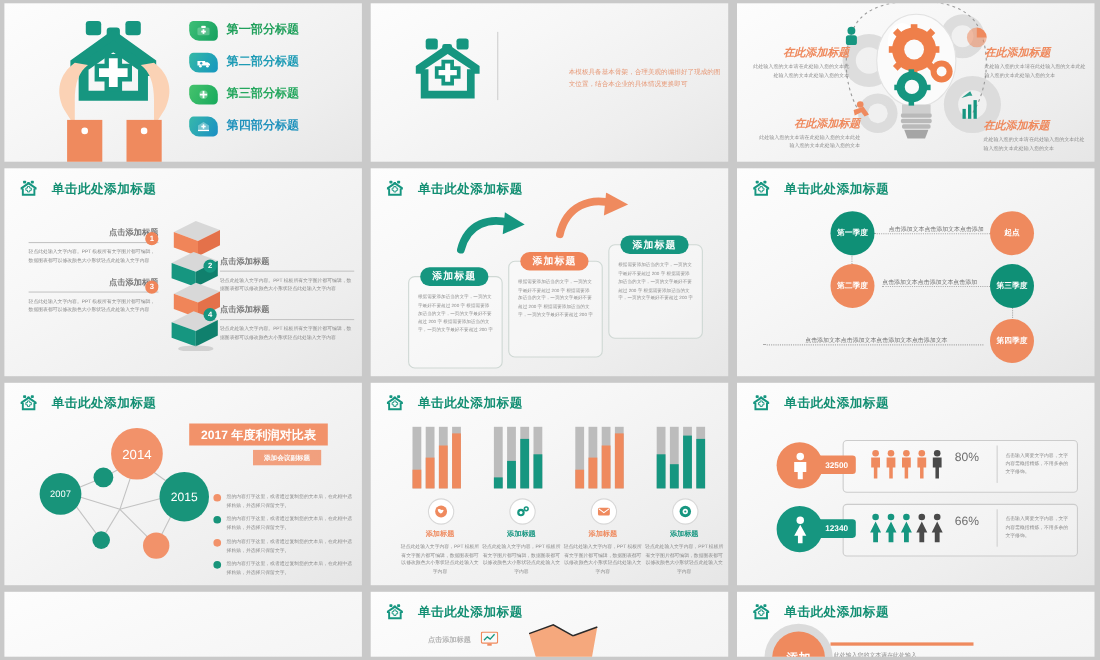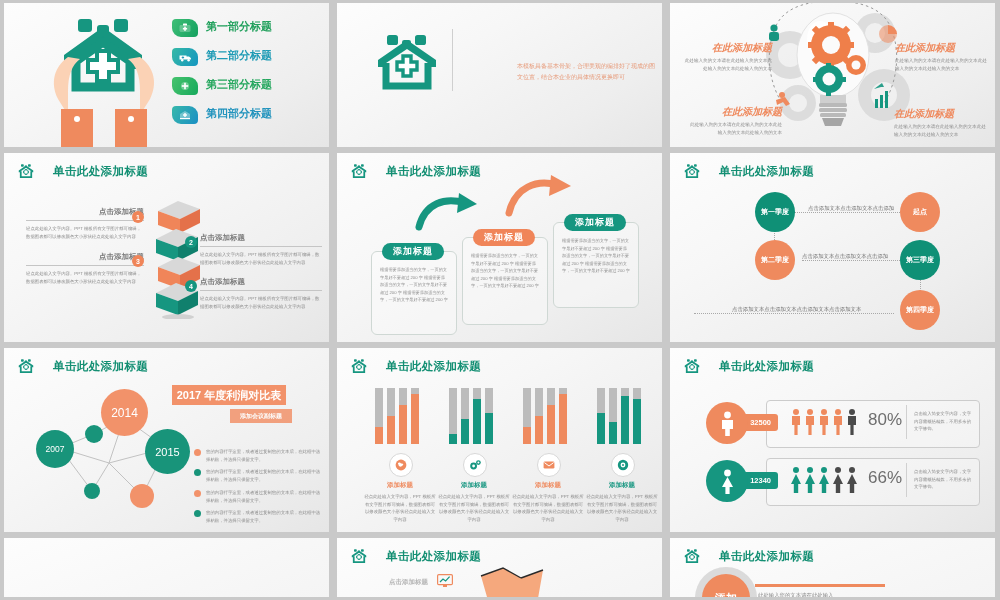--- a/index.html
+++ b/index.html
@@ -16,21 +16,21 @@
     width:1000px;height:600px;
     background:#c9c9c9;
   }
   .cell{position:relative;overflow:hidden;padding:3px 4px;box-sizing:border-box;}
   .slide{
     position:relative;width:100%;height:100%;
     background:linear-gradient(150deg,#fdfdfd 0%,#f7f7f7 35%,#eeeeee 75%,#e6e6e6 100%);
     box-sizing:border-box;overflow:hidden;
   }
   
-  .sh{position:absolute;left:14px;top:10px;display:flex;align-items:center;gap:18px;}
+  .sh{position:absolute;left:14px;top:10px;display:flex;align-items:center;gap:12px;}
   .sh .ttl{color:#138f73;font-size:11.5px;font-weight:bold;letter-spacing:.4px;}
   .logo-ic{width:17px;height:17px;position:relative;flex:0 0 auto;}
   .logo-ic svg{display:block}
   
   .s1-left{position:absolute;left:30px;top:6px;width:140px;height:144px;}
   .s1-list{position:absolute;left:168px;top:16px;display:flex;flex-direction:column;gap:11px;}
   .s1-item{display:flex;align-items:flex-start;gap:8px;}
   .badge{width:26px;height:18px;border-radius:4px 9px 4px 9px;display:flex;align-items:center;justify-content:center;}
   .b1{background:linear-gradient(120deg,#3fbf77,#14a05f);}
   .b2{background:linear-gradient(120deg,#35b9a6,#1596c0);}
@@ -73,21 +73,21 @@
   .legdot{width:7px;height:7px;border-radius:50%;flex:0 0 auto;margin-top:1px;}
   
   .barset{position:absolute;display:flex;gap:4px;align-items:flex-end;}
   .bar{width:8px;height:56px;background:#bcbcbc;position:relative;}
   .bar i{position:absolute;left:0;bottom:0;width:100%;display:block;}
   .ringic{width:22px;height:22px;border-radius:50%;border:1px solid #d8d8d8;background:#fff;display:flex;align-items:center;justify-content:center;}
   
   .pbox{position:absolute;border:1px solid #cccccc;border-radius:4px;background:rgba(255,255,255,.25);}
   .pcirc{position:absolute;width:42px;height:42px;border-radius:50%;display:flex;align-items:center;justify-content:center;}
   .ptag{position:absolute;height:17px;border-radius:3px;display:flex;align-items:center;justify-content:flex-end;padding-right:7px;color:#fff;font-size:7.5px;font-weight:bold;box-sizing:border-box;}
-  .pct{font-size:17px;color:#6e6e6e;}
+  .pct{font-size:11px;color:#6e6e6e;}
   
   .partial{position:relative;width:100%;height:100%;background:linear-gradient(160deg,#fdfdfd,#f4f4f4);overflow:hidden;}
 </style>
 </head>
 <body>
 
 <div class="grid">
 
   <div class="cell">
     <div class="slide">
@@ -444,21 +444,21 @@
           <line x1="95" y1="85" x2="128" y2="118"></line>
             <line x1="128" y1="118" x2="152" y2="70"></line>
         </g>
         <circle cx="80" cy="56" r="9" fill="#18947a"></circle>
         <circle cx="78" cy="113" r="8" fill="#18947a"></circle>
         <circle cx="128" cy="118" r="12" fill="#f2926a"></circle>
       </svg>
       <div class="bub bub-o" style="left:97px;top:41px;width:47px;height:47px;font-size:12px;">2014</div>
       <div class="bub bub-t" style="left:32px;top:82px;width:38px;height:38px;font-size:8.5px;">2007</div>
       <div class="bub bub-t" style="left:141px;top:81px;width:45px;height:45px;font-size:11px;">2015</div>
-      <div class="ribbon" style="left:168px;top:37px;width:114px;height:20px;font-size:11px;">2017 年度利润对比表</div>
+      <div class="ribbon" style="left:168px;top:37px;width:126px;height:20px;font-size:11px;">2017 年度利润对比表</div>
       <div class="ribbon" style="left:226px;top:61px;width:62px;height:14px;font-size:6px;opacity:.85;">添加会议副标题</div>
       <div style="position:absolute;left:190px;top:100px;width:130px;">
         <div class="legrow">
             <span class="legdot" style="background:#f2926a"></span>
             <span class="tiny">您的内容打字这里，或者通过复制您的文本后，在此框中选择粘贴，并选择只保留文字。</span>
           </div>
         <div class="legrow">
             <span class="legdot" style="background:#18947a"></span>
             <span class="tiny">您的内容打字这里，或者通过复制您的文本后，在此框中选择粘贴，并选择只保留文字。</span>
           </div>

